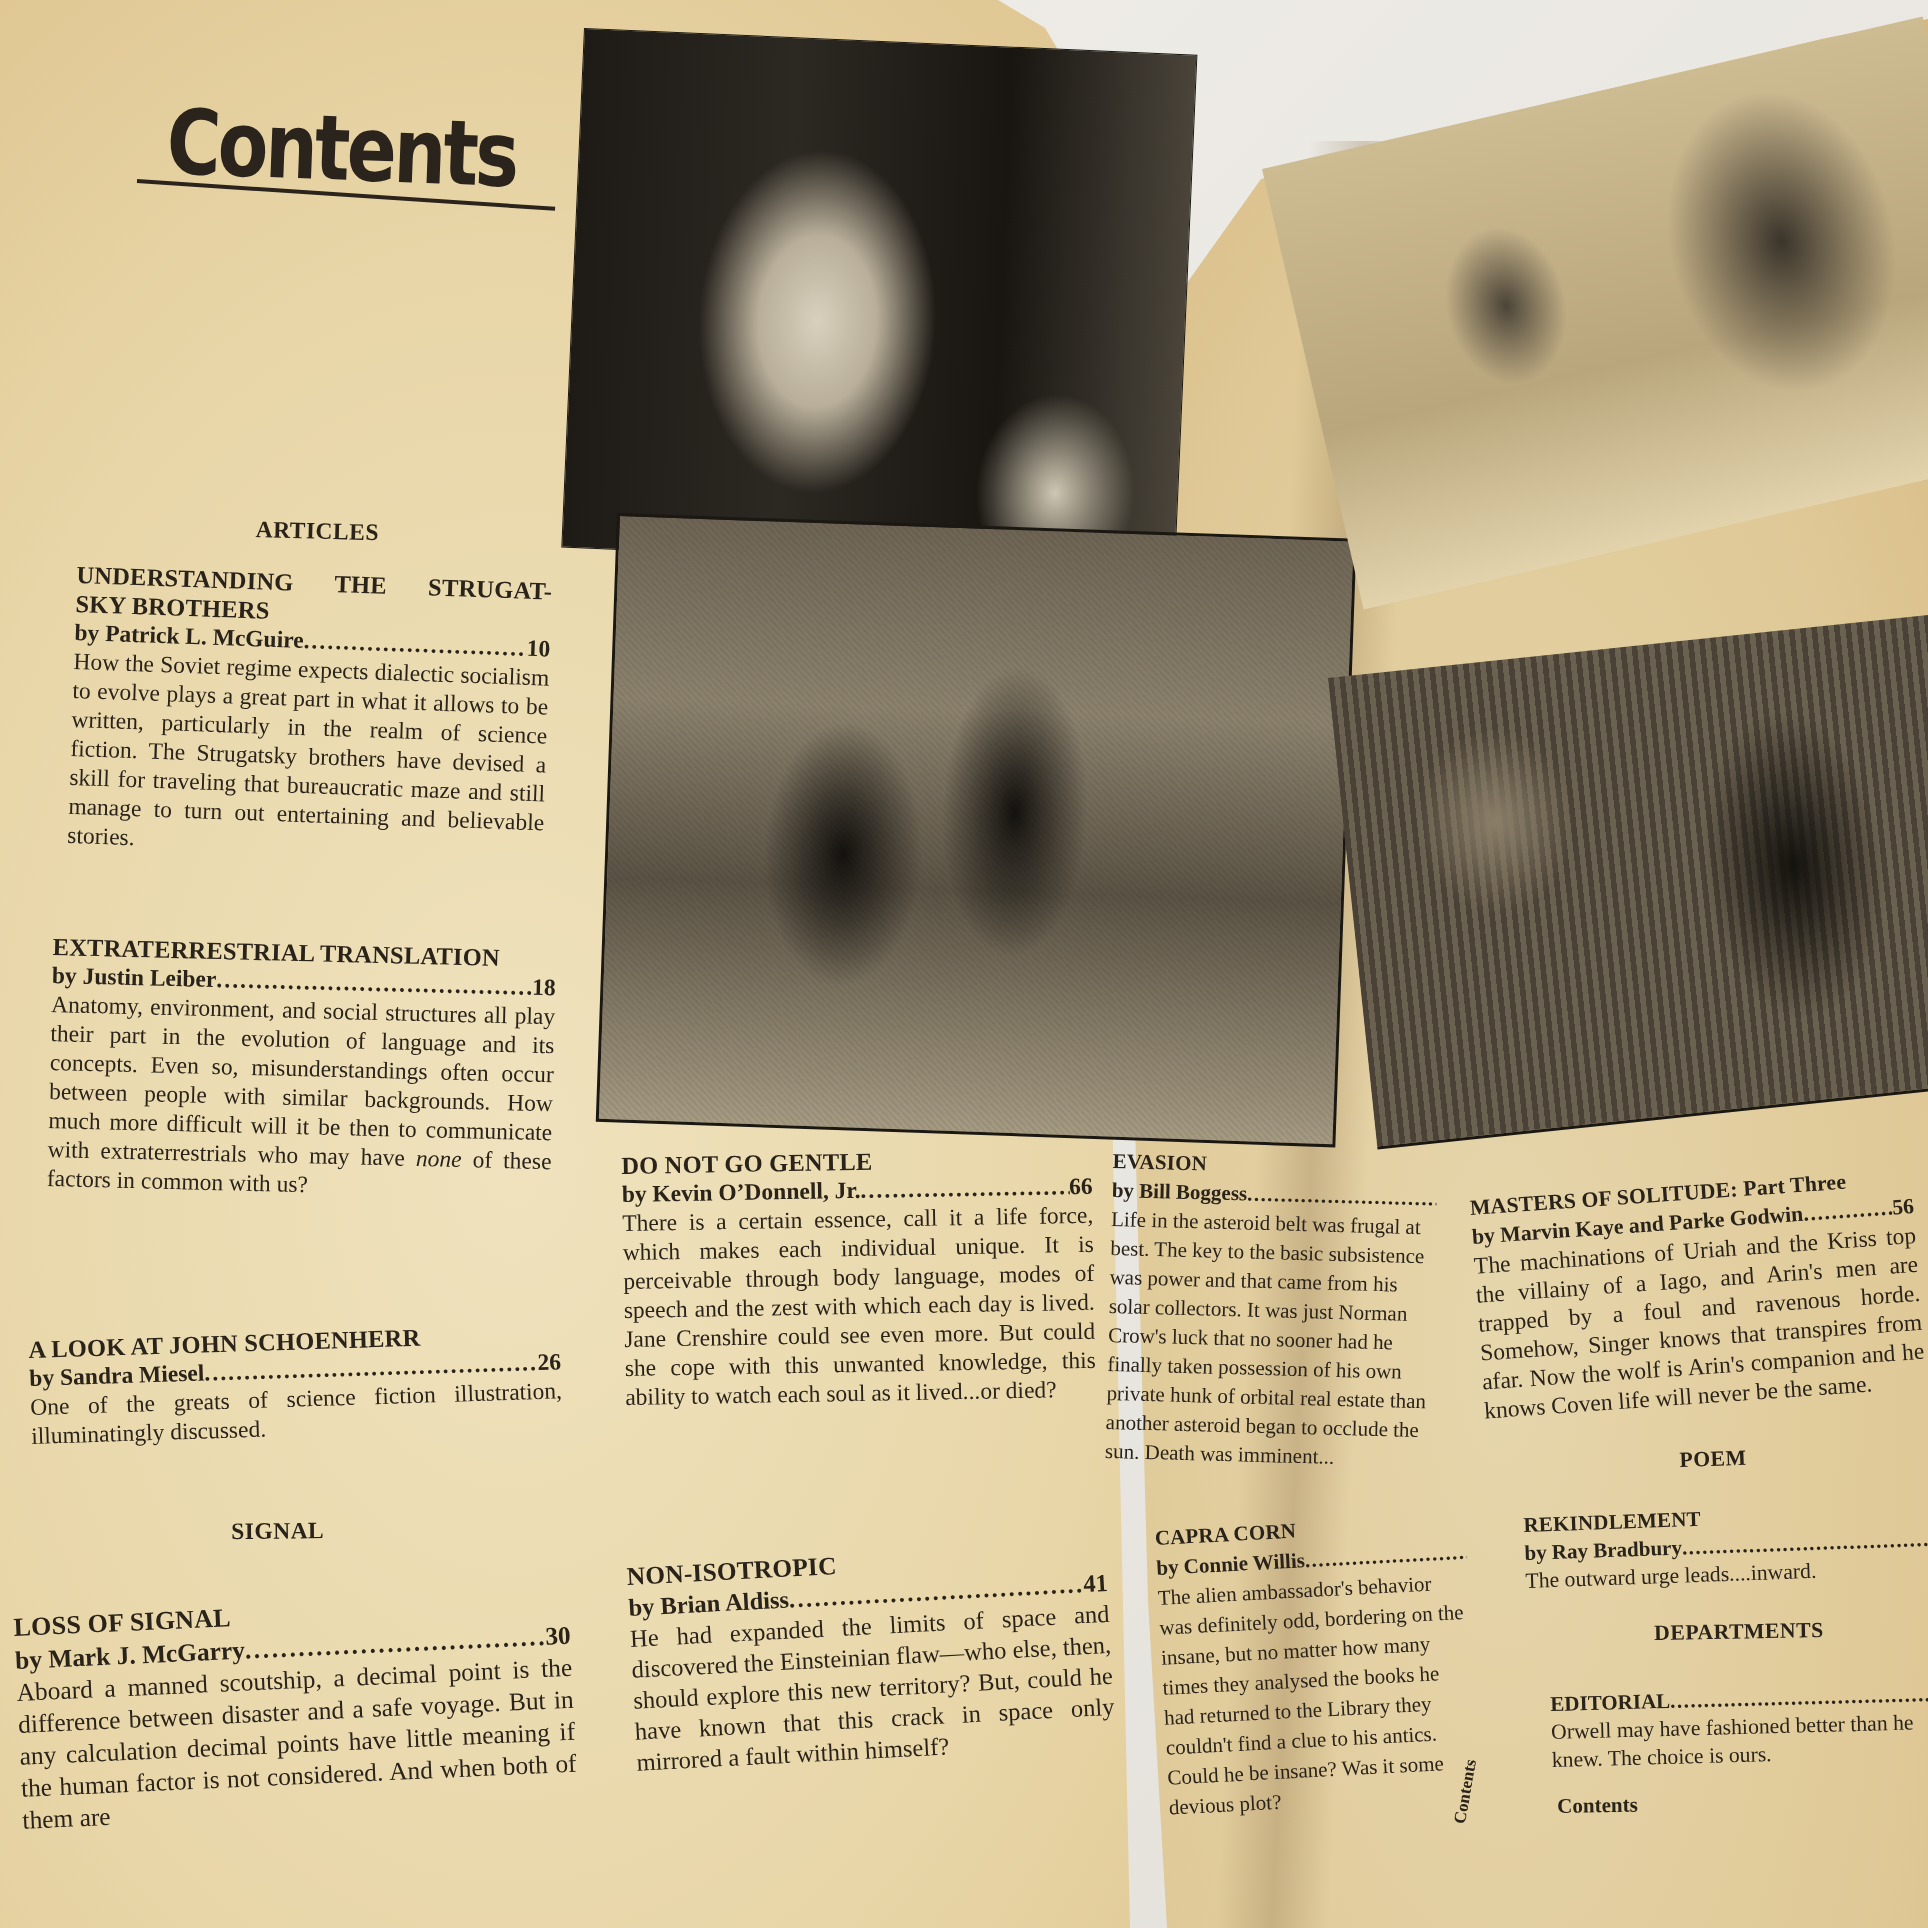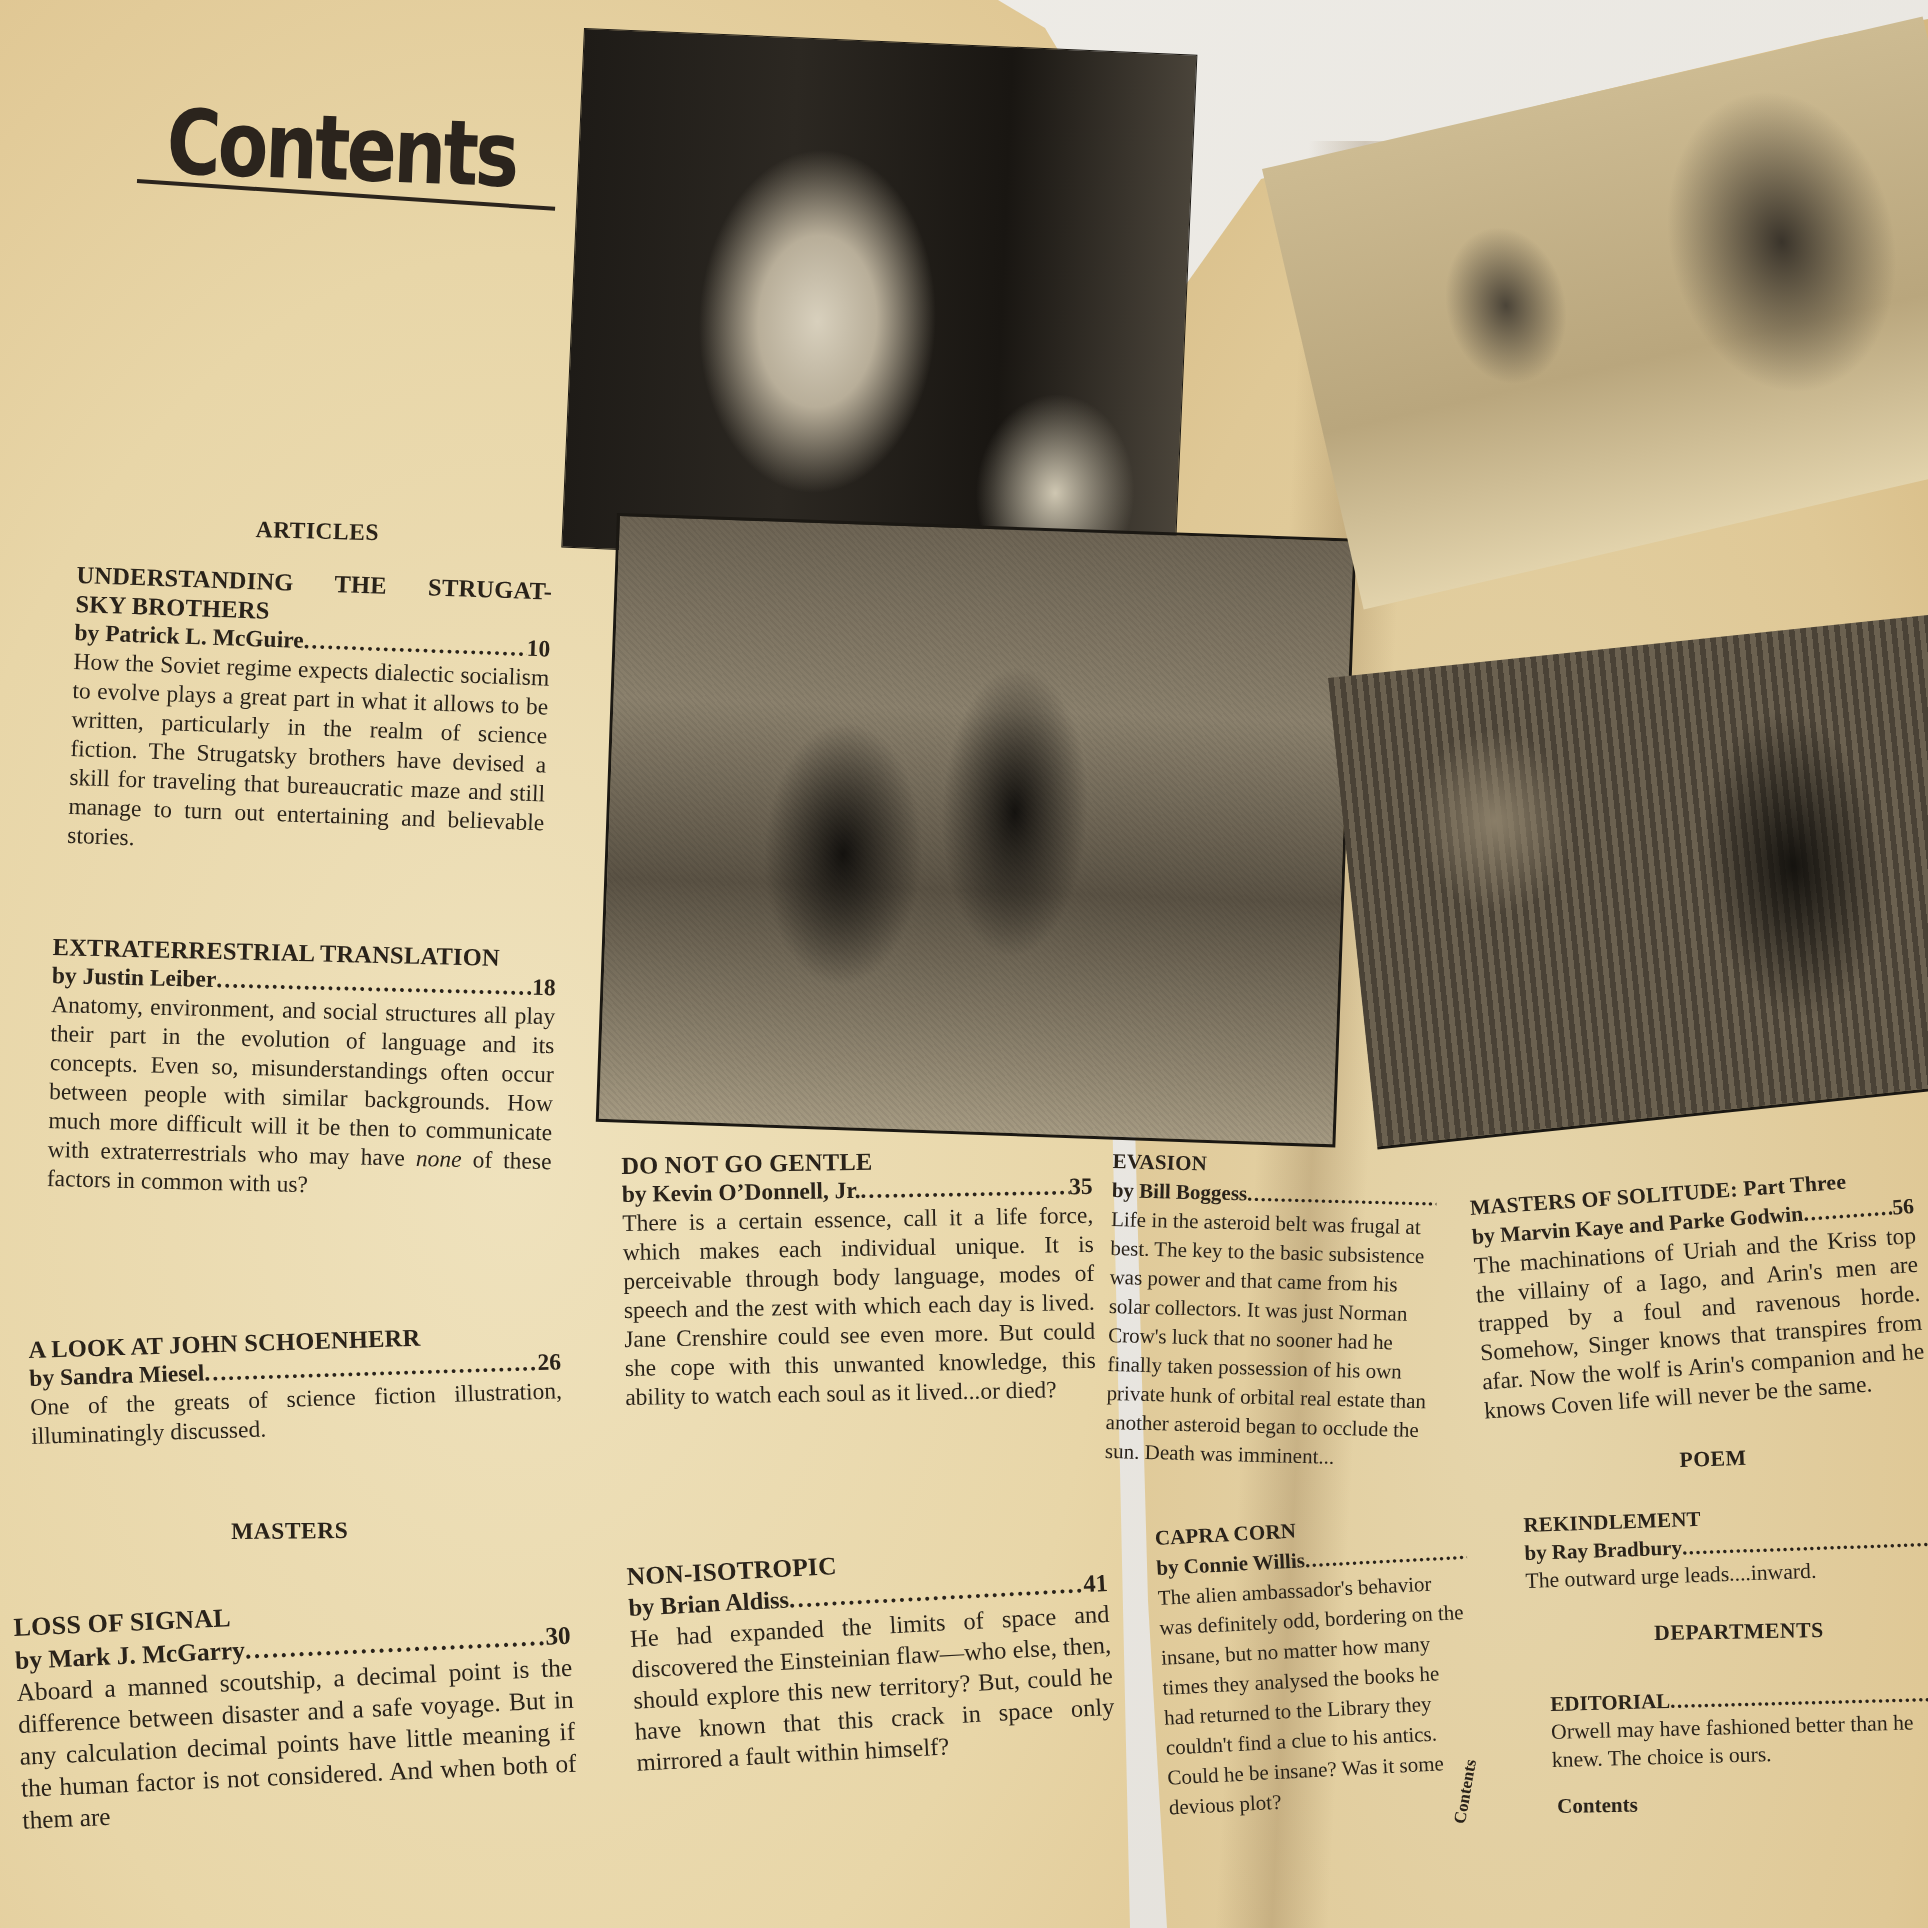--- a/index.html
+++ b/index.html
@@ -129,38 +129,38 @@
 <div class="block rt" style="left:28px; top:1335px; width:532px; transform:rotate(-1.8deg);">
   <div class="title">A LOOK AT JOHN SCHOENHERR</div>
   <div class="byline">
     <span>by Sandra Miesel</span>
     <span class="dots"></span>
     <span>26</span>
   </div>
   <div class="desc">One of the greats of science fiction illustration, illuminatingly discussed.</div>
 </div>
 
-<div class="sec-head rt" style="left:231px; top:1518px; transform:rotate(-0.5deg);">MASTERS</div>
+<div class="sec-head rt" style="left:231px; top:1518px; transform:rotate(-0.5deg);">SIGNAL</div>
 
 <div class="block rt" style="left:13px; top:1612px; width:556px; transform:rotate(-2.6deg); font-size:25.4px; line-height:32px;">
   <div class="title" style="font-size:26px;">LOSS OF SIGNAL</div>
   <div class="byline" style="font-size:25.4px;">
     <span>by Mark J. McGarry</span>
     <span class="dots"></span>
     <span>30</span>
   </div>
   <div class="desc" style="font-size:25.4px;">Aboard a manned scoutship, a decimal point is the difference between disaster and a safe voyage. But in any calculation decimal points have little meaning if the human factor is not considered. And when both of them are</div>
 </div>
 
 <div class="block rt" style="left:621px; top:1151px; width:471px; transform:rotate(-1deg);">
   <div class="title">DO NOT GO GENTLE</div>
   <div class="byline">
     <span>by Kevin O’Donnell, Jr.</span>
     <span class="dots"></span>
-    <span>35</span>
+    <span>66</span>
   </div>
   <div class="desc">There is a certain essence, call it a life force, which makes each individual unique. It is perceivable through body language, modes of speech and the zest with which each day is lived. Jane Crenshire could see even more. But could she cope with this unwanted knowledge, this ability to watch each soul as it lived...or died?</div>
 </div>
 
 <div class="block rt" style="left:626px; top:1561px; width:480px; transform:rotate(-3deg); font-size:24.5px; line-height:31px;">
   <div class="title" style="font-size:25.4px;">NON-ISOTROPIC</div>
   <div class="byline" style="font-size:24.5px;">
     <span>by Brian Aldiss</span>
     <span class="dots"></span>
     <span>41</span>

